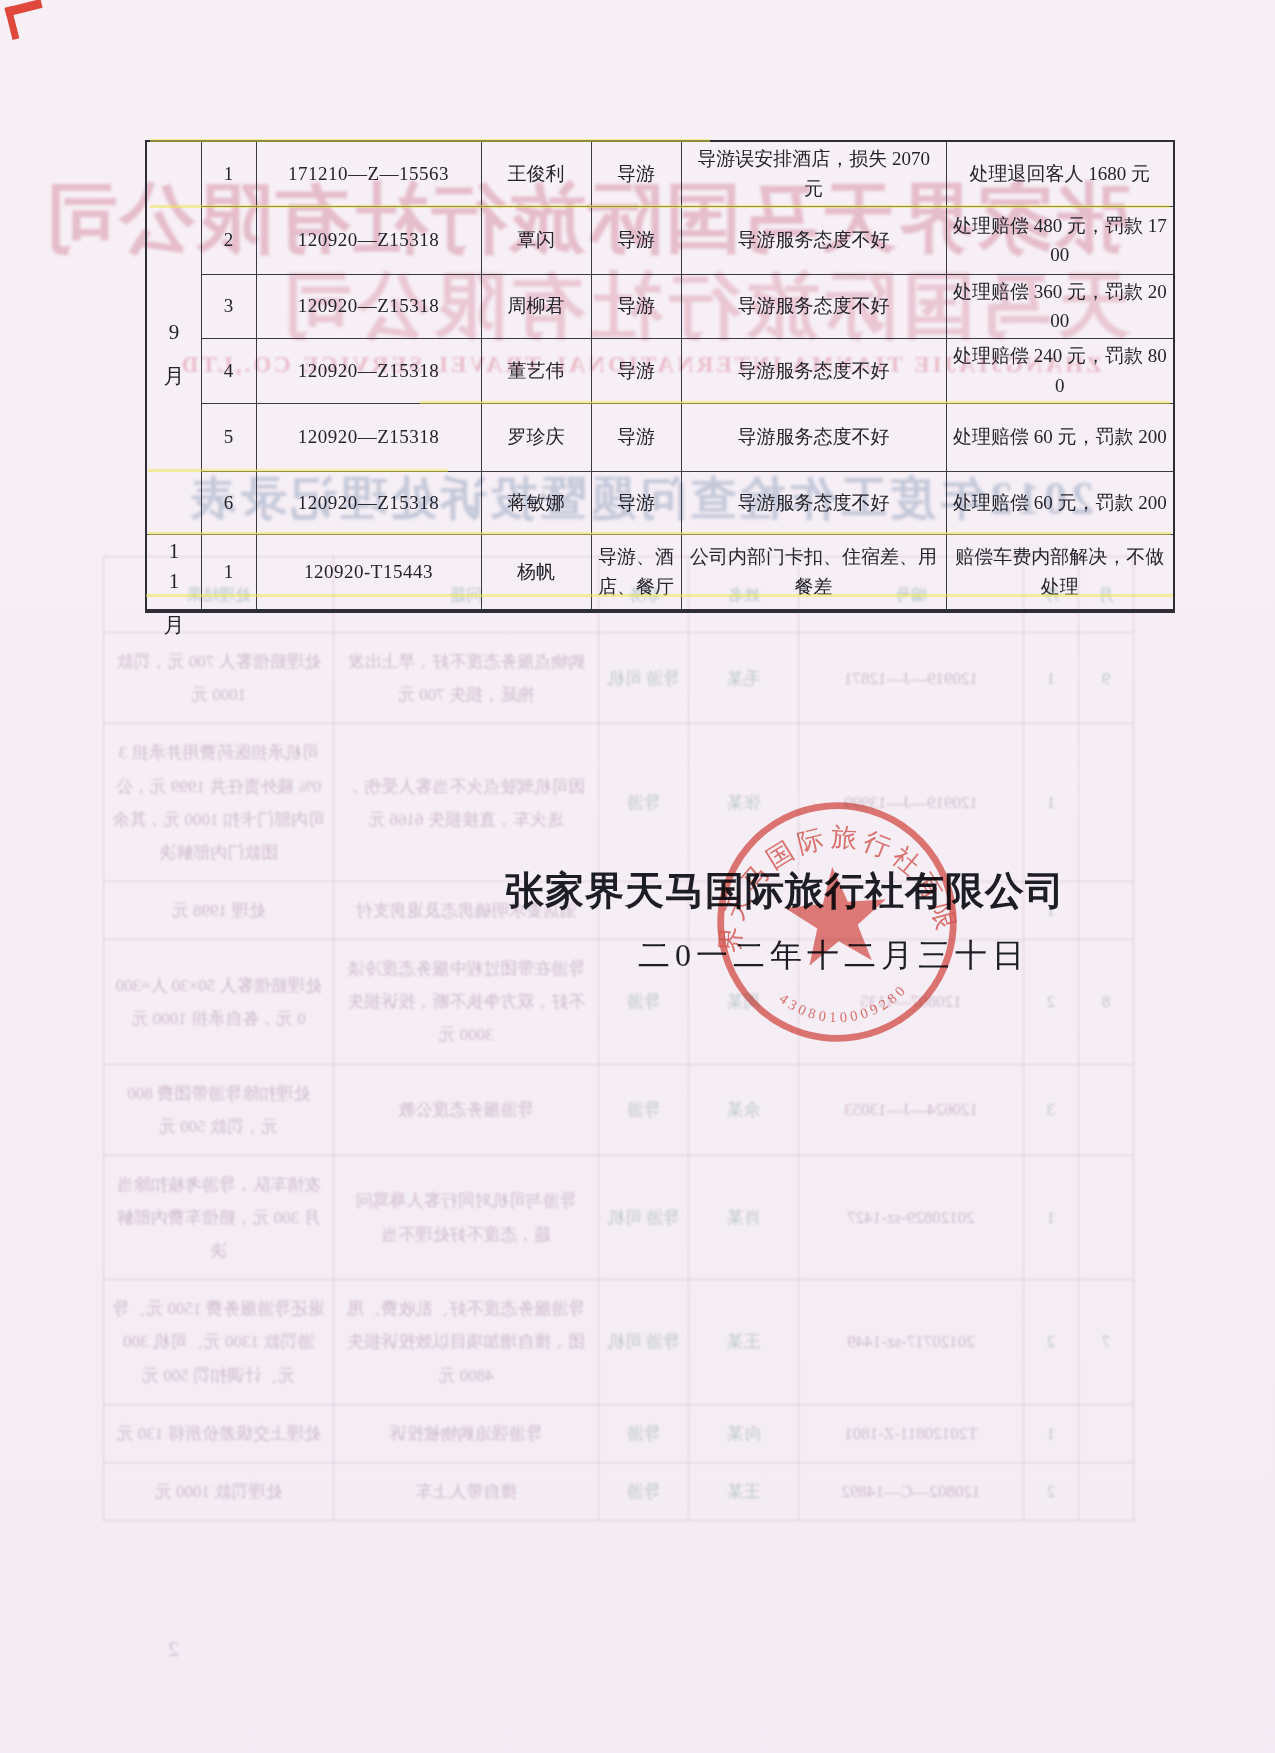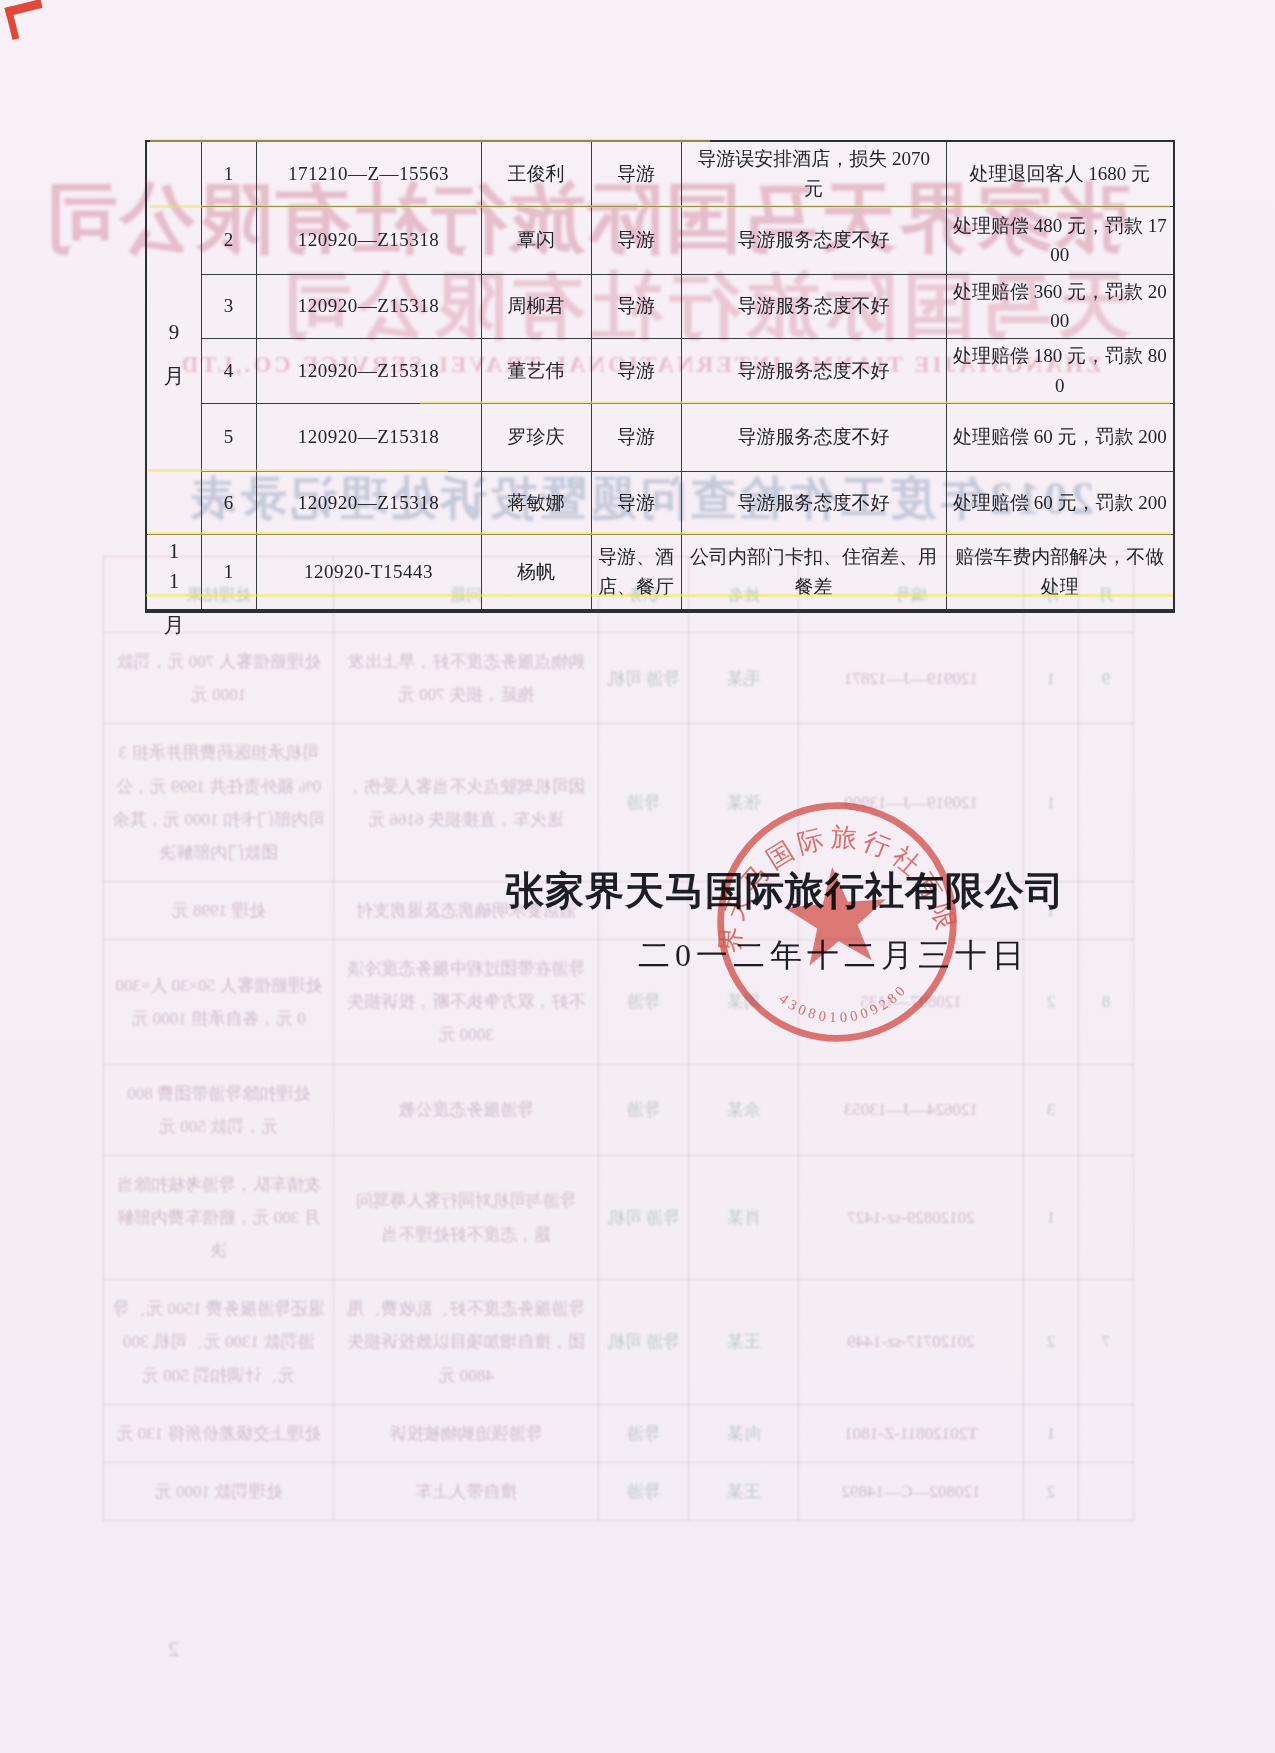--- a/index.html
+++ b/index.html
@@ -245,21 +245,21 @@
         <td>导游</td>
         <td>导游服务态度不好</td>
         <td>处理赔偿 360 元，罚款 2000</td>
       </tr>
       <tr class="r4">
         <td>4</td>
         <td class="code">120920—Z15318</td>
         <td>董艺伟</td>
         <td>导游</td>
         <td>导游服务态度不好</td>
-        <td>处理赔偿 180 元，罚款 800</td>
+        <td>处理赔偿 240 元，罚款 800</td>
       </tr>
       <tr class="r5">
         <td>5</td>
         <td class="code">120920—Z15318</td>
         <td>罗珍庆</td>
         <td>导游</td>
         <td>导游服务态度不好</td>
         <td>处理赔偿 60 元，罚款 200</td>
       </tr>
       <tr class="r6">

